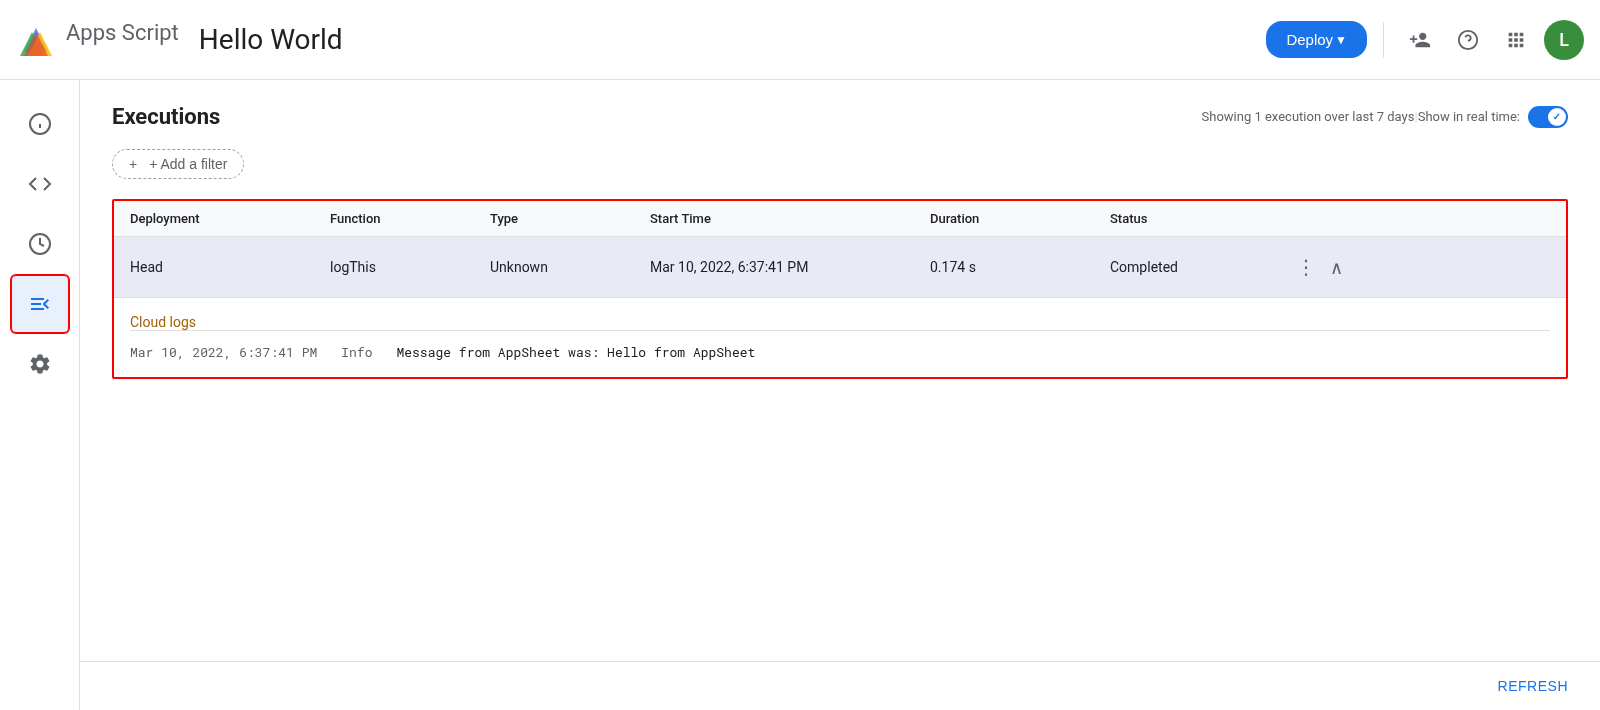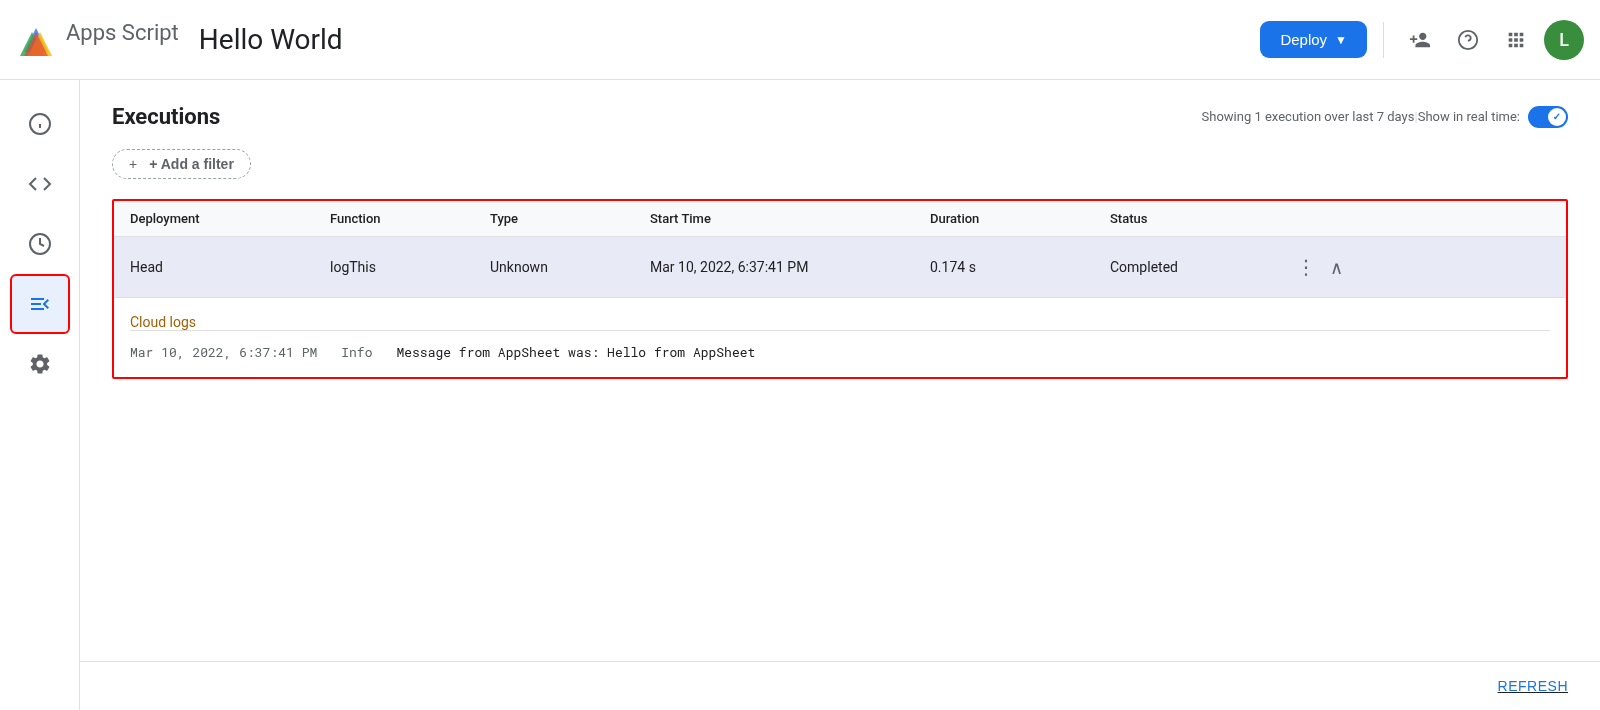--- a/index.html
+++ b/index.html
@@ -37,25 +37,25 @@
     }
     .header-right {
       margin-left: auto;
       display: flex;
       align-items: center;
       gap: 8px;
     }
     .deploy-btn {
       display: flex;
       align-items: center;
-      gap: 8px;
+      gap: 2px;
       background: #1a73e8;
       color: #fff;
       border: none;
-      border-radius: 9px;
+      border-radius: 16px;
       padding: 10px 20px;
       font-size: 15px;
       font-weight: 500;
       cursor: pointer;
     }
     .deploy-btn .chevron {
       font-size: 12px;
     }
     .header-divider {
       width: 1px;
@@ -267,21 +267,20 @@
     .log-timestamp { color: #5f6368; white-space: nowrap; }
     .log-level { color: #5f6368; }
     .log-message { color: #202124; }
 
     
     .content-footer {
       display: flex;
       justify-content: flex-end;
       padding: 16px 32px;
       border-top: 1px solid #e0e0e0;
-      text-decoration: underline;
     }
     .refresh-btn {
       background: none;
       border: none;
       color: #1a73e8;
       font-size: 14px;
       font-weight: 500;
       cursor: pointer;
       letter-spacing: 0.5px;
     }
@@ -385,21 +384,21 @@
                 <span class="toggle-check">✓</span>
               </div>
             </div>
           </div>
         </div>
       </div>
 
       <div class="filter-bar">
         <button class="add-filter-btn">
           <span>+</span>
-          <span style="margin-left:4px;font-weight:bold;">+ Add a filter</span>
+          <span style="margin-left:4px;">+ Add a filter</span>
         </button>
       </div>
 
       <div class="table-container">
 
         <div class="table-header">
           <span>Deployment</span>
           <span>Function</span>
           <span>Type</span>
           <span>Start Time</span>

